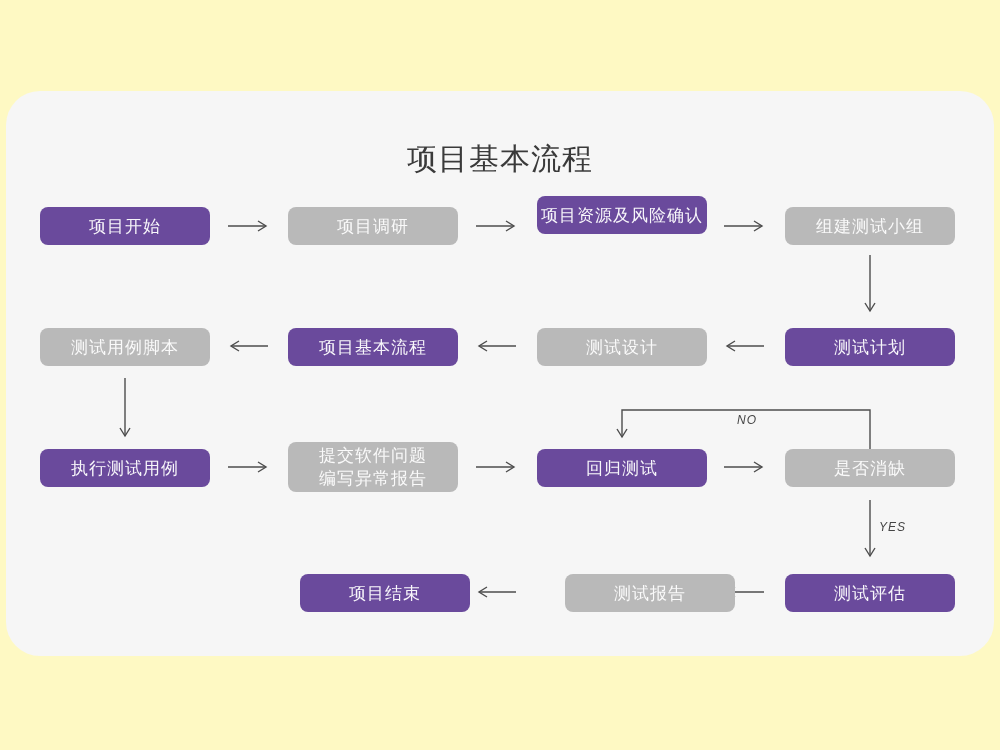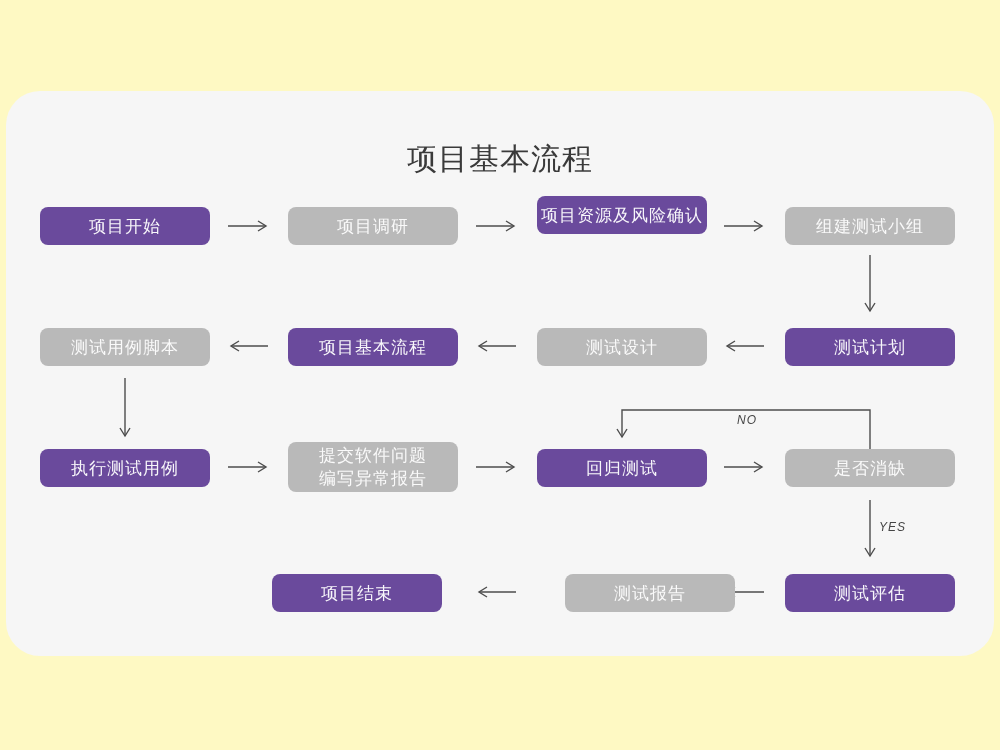--- a/index.html
+++ b/index.html
@@ -121,20 +121,20 @@
   <div class="node primary" style="left:288px; top:328px;">项目基本流程</div>
   <div class="node secondary" style="left:537px; top:328px;">测试设计</div>
   <div class="node primary" style="left:785px; top:328px;">测试计划</div>
 
   <div class="node primary" style="left:40px;  top:449px;">执行测试用例</div>
   <div class="node secondary tall" style="left:288px; top:442px;">提交软件问题
 编写异常报告</div>
   <div class="node primary" style="left:537px; top:449px;">回归测试</div>
   <div class="node secondary" style="left:785px; top:449px;">是否消缺</div>
 
-  <div class="node primary" style="left:272px; top:574px;">项目结束</div>
+  <div class="node primary" style="left:300px; top:574px;">项目结束</div>
   <div class="node secondary" style="left:537px; top:574px;margin-left:28px;">测试报告</div>
   <div class="node primary" style="left:785px; top:574px;">测试评估</div>
 
   <div class="edge-label no">NO</div>
   <div class="edge-label yes">YES</div>
 
 </div>
 
 </body></html>

